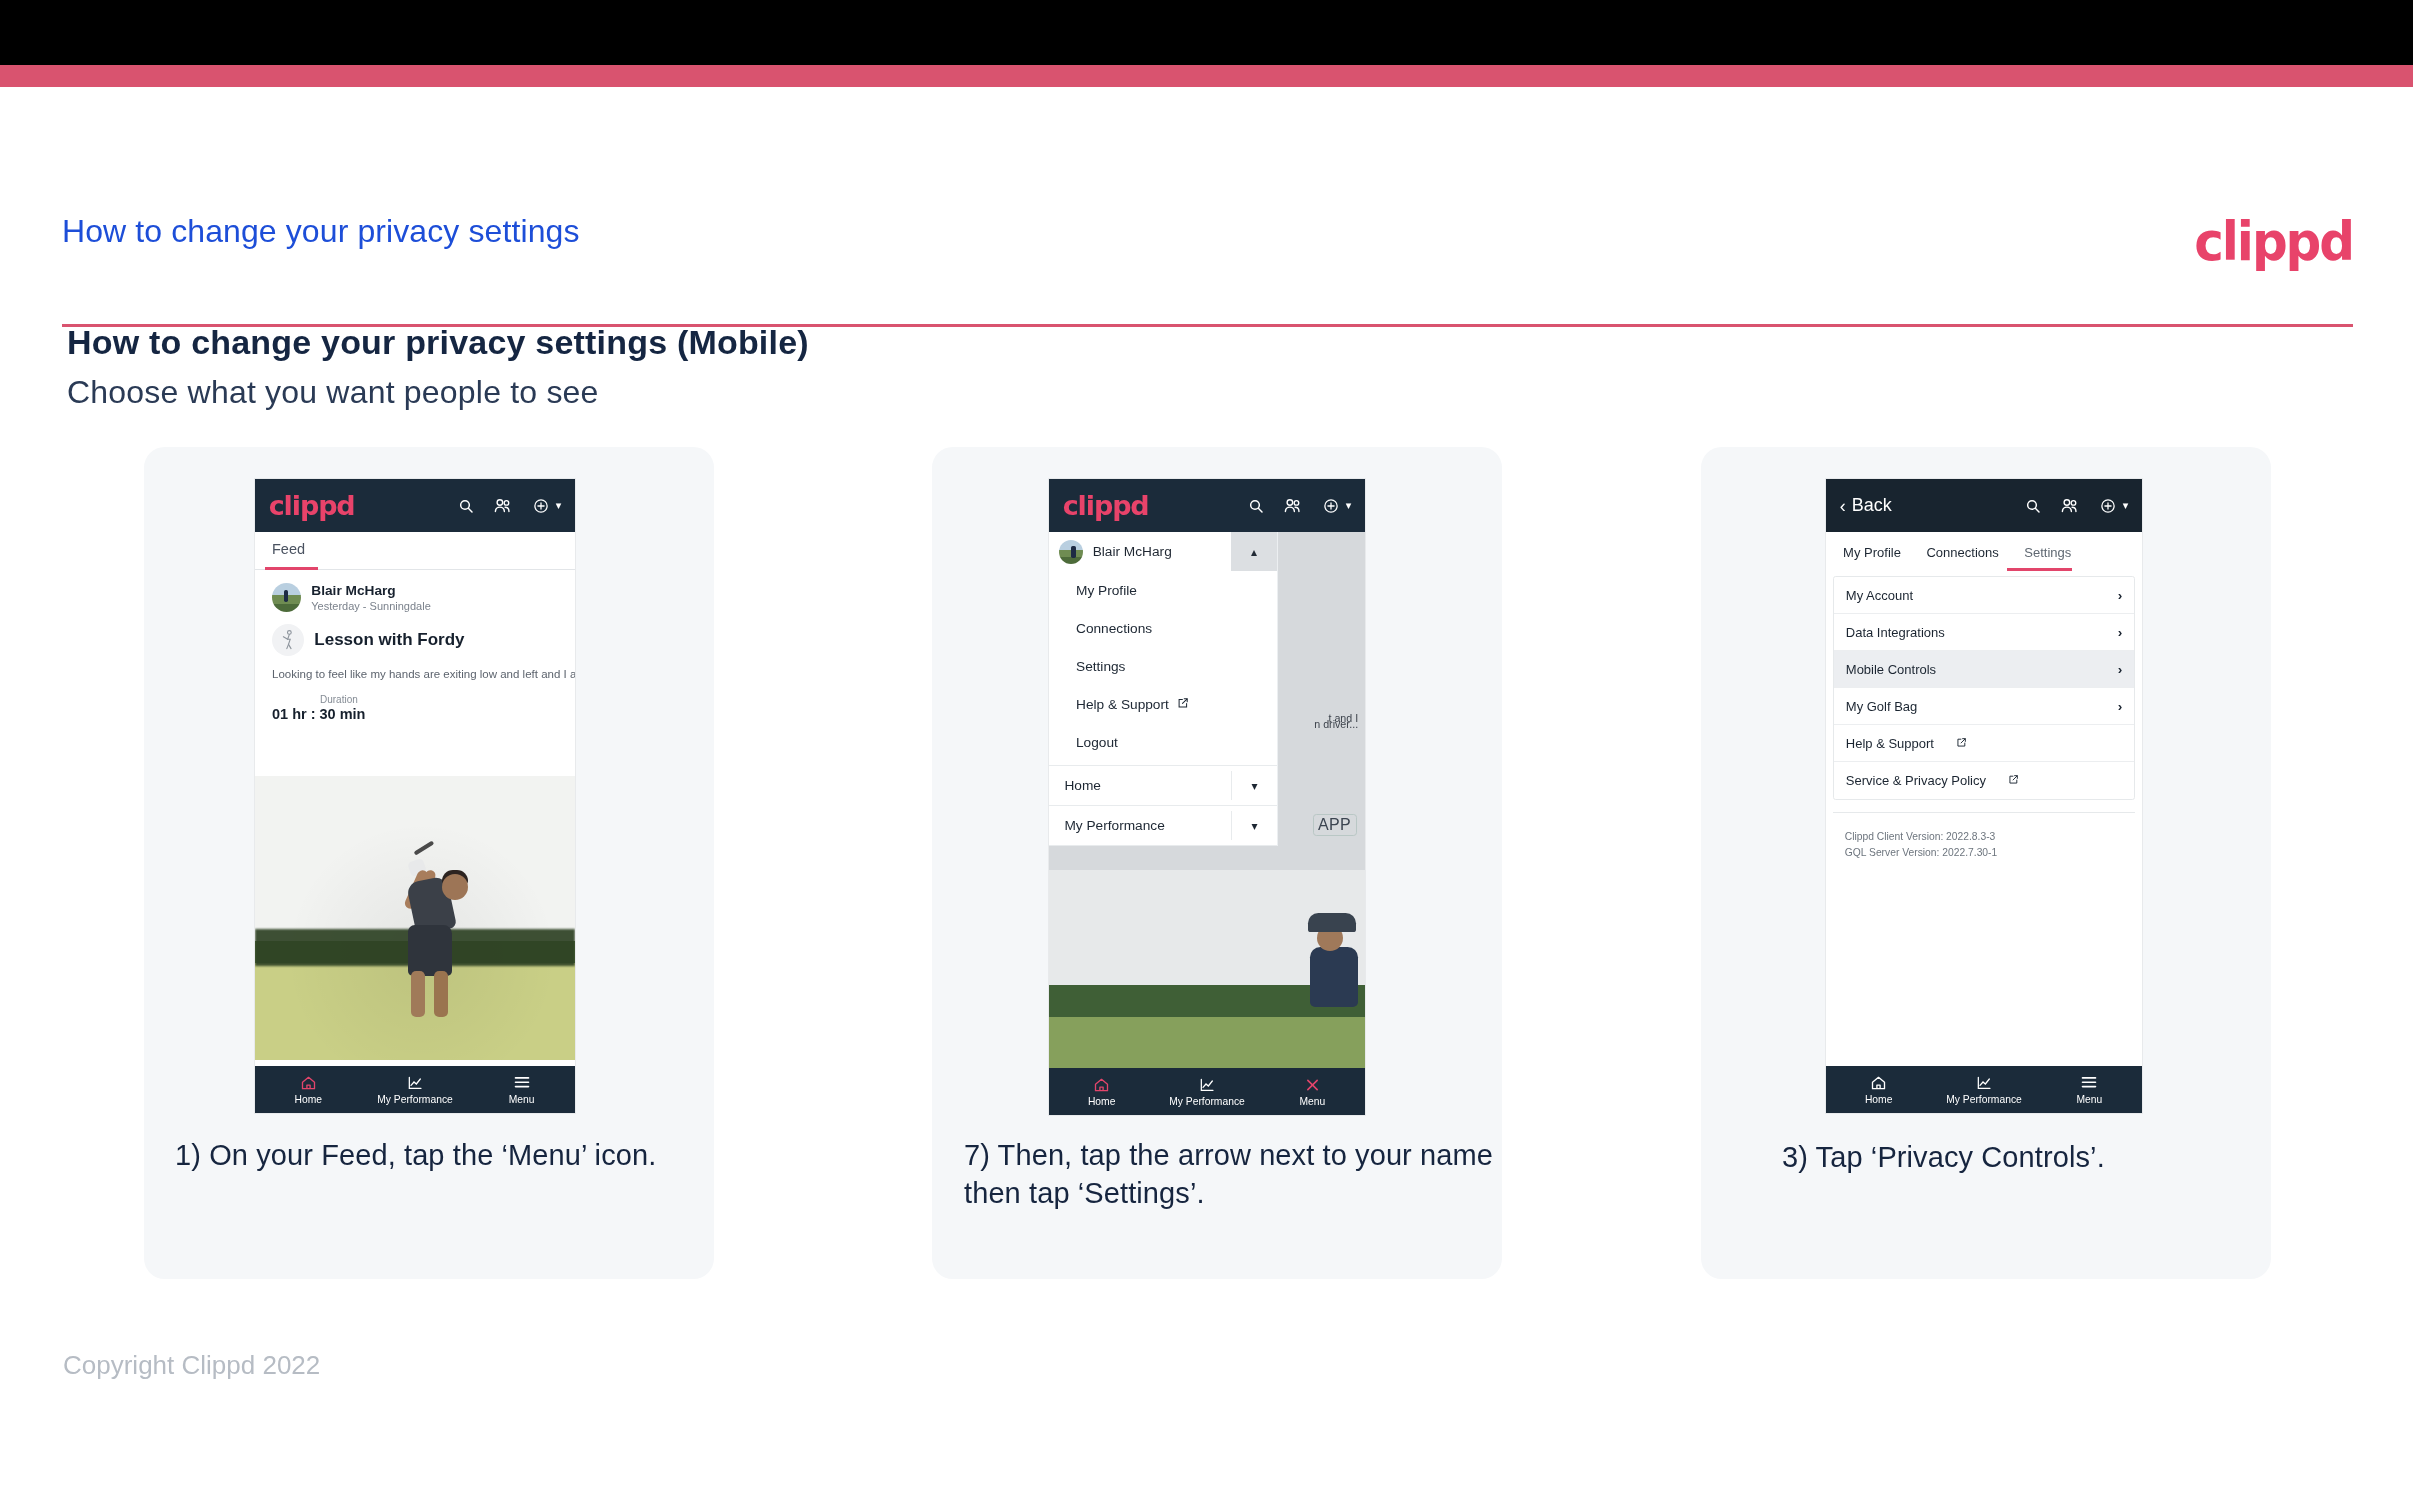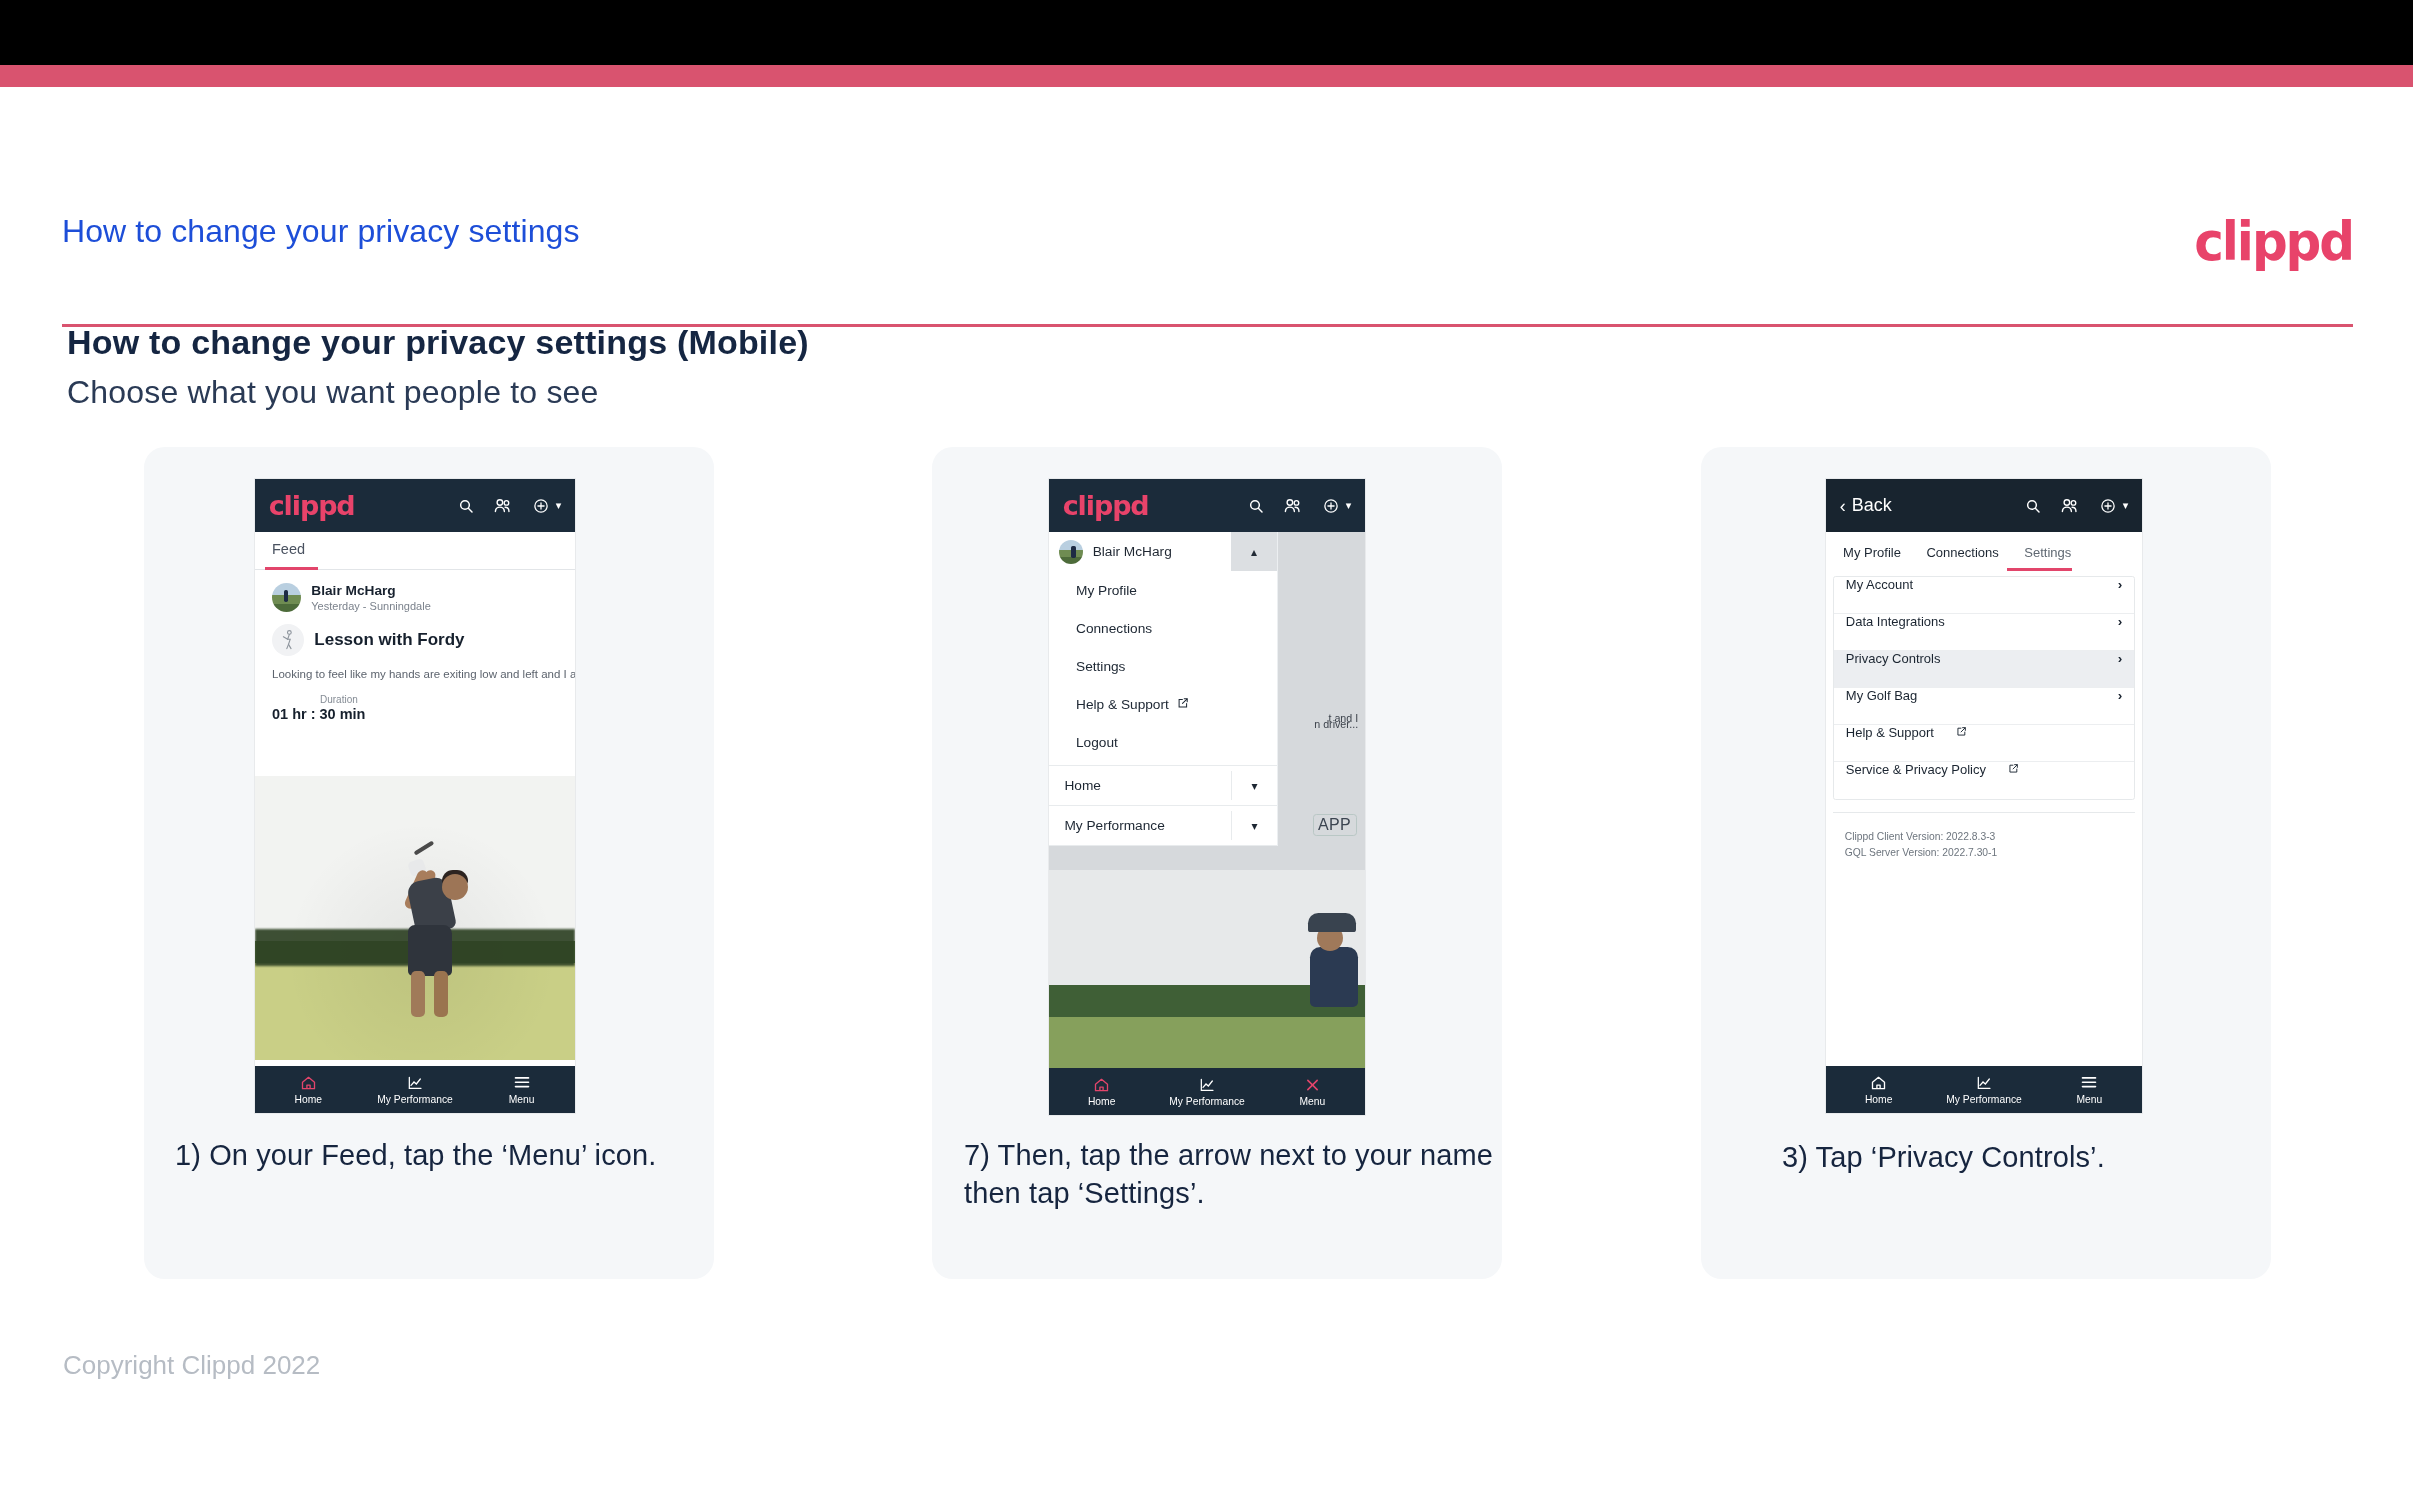--- a/index.html
+++ b/index.html
@@ -190,21 +190,21 @@
   }
 
   
   .seg-tabs { position:relative; height:41px; background:#fff; display:flex; align-items:center; gap:15.4px; padding:0 12px; }
   .seg-tab { font-size:13px; color:#1d2733; padding:3.4px 5.1px; }
   .seg-tab.active { color:#5f6872; position:relative; }
   .seg-underline { position:absolute; bottom:1.7px; height:3.4px; background:#e2456b; }
   .settings-wrap { padding:3.4px 6.8px 0 6.8px; }
   .settings-list { border:0.9px solid #e6e9eb; border-radius:2.6px; overflow:hidden; background:#fff; }
   .settings-row {
-    position:relative; height:37px; display:flex; align-items:flex-start;
+    position:relative; height:37px; display:flex; align-items:center;
     padding:0 12px; font-size:13px; color:#1b2531;
     border-bottom:0.9px solid #eceef0; gap:22px;
   }
   .settings-row:last-child { border-bottom:none; }
   .settings-row.highlight { background:#eceef1; }
   .row-chevron { margin-left:auto; font-size:13.7px; color:#1b2531; font-weight:bold; }
   .version-block { padding:15.4px 12px 0 12px; border-top:0.9px solid #e6e9eb; margin:12px 6.8px 0 6.8px; }
   .version-line { font-size:10.3px; color:#6d757e; line-height:1.55; }
 
   
@@ -500,21 +500,21 @@
       <div class="settings-list">
         <div class="settings-row">
           <span>My Account</span>
           <span class="row-chevron">›</span>
         </div>
         <div class="settings-row">
           <span>Data Integrations</span>
           <span class="row-chevron">›</span>
         </div>
         <div class="settings-row highlight">
-          <span>Privacy Controls</span>
+          <span>Mobile Controls</span>
           <span class="row-chevron">›</span>
         </div>
         <div class="settings-row">
           <span>My Golf Bag</span>
           <span class="row-chevron">›</span>
         </div>
         <div class="settings-row">
           <span>Help &amp; Support</span>
           <span>
             <svg width="11" height="11" viewBox="0 0 20 20" fill="none" stroke="#1b2531" stroke-width="1.7" stroke-linecap="round">

